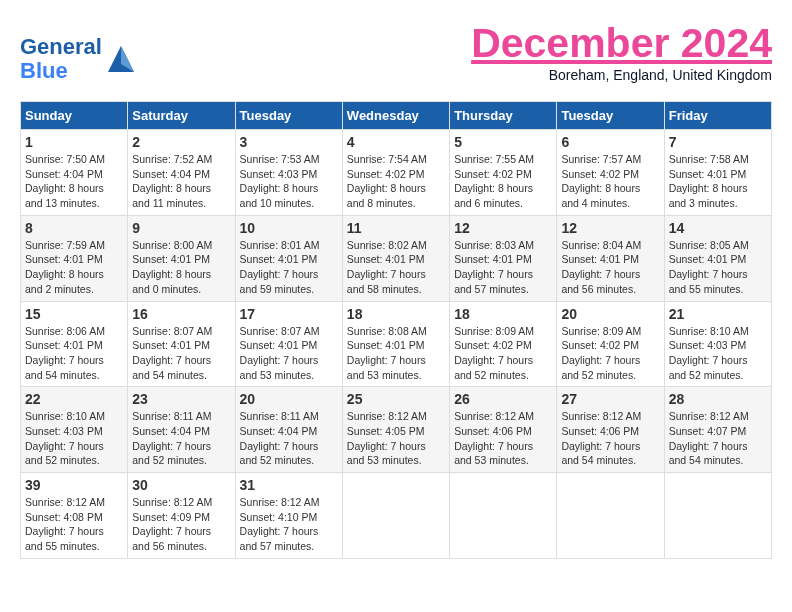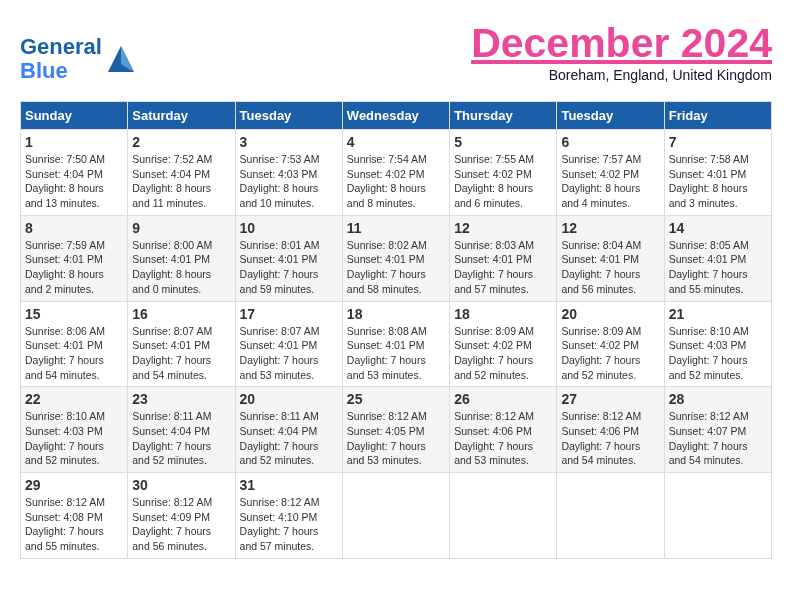--- a/index.html
+++ b/index.html
@@ -151,21 +151,21 @@
       <tr>
         <td><span class="day-num">22</span><span class="day-info">Sunrise: 8:10 AM<br>Sunset: 4:03 PM<br>Daylight: 7 hours<br>and 52 minutes.</span></td>
         <td><span class="day-num">23</span><span class="day-info">Sunrise: 8:11 AM<br>Sunset: 4:04 PM<br>Daylight: 7 hours<br>and 52 minutes.</span></td>
         <td><span class="day-num">20</span><span class="day-info">Sunrise: 8:11 AM<br>Sunset: 4:04 PM<br>Daylight: 7 hours<br>and 52 minutes.</span></td>
         <td><span class="day-num">25</span><span class="day-info">Sunrise: 8:12 AM<br>Sunset: 4:05 PM<br>Daylight: 7 hours<br>and 53 minutes.</span></td>
         <td><span class="day-num">26</span><span class="day-info">Sunrise: 8:12 AM<br>Sunset: 4:06 PM<br>Daylight: 7 hours<br>and 53 minutes.</span></td>
         <td><span class="day-num">27</span><span class="day-info">Sunrise: 8:12 AM<br>Sunset: 4:06 PM<br>Daylight: 7 hours<br>and 54 minutes.</span></td>
         <td><span class="day-num">28</span><span class="day-info">Sunrise: 8:12 AM<br>Sunset: 4:07 PM<br>Daylight: 7 hours<br>and 54 minutes.</span></td>
       </tr>
       <tr>
-        <td><span class="day-num">29</span><span class="day-info">Sunrise: 8:12 AM<br>Sunset: 4:08 PM<br>Daylight: 7 hours<br>and 55 minutes.</span></td>
+        <td><span class="day-num">39</span><span class="day-info">Sunrise: 8:12 AM<br>Sunset: 4:08 PM<br>Daylight: 7 hours<br>and 55 minutes.</span></td>
         <td><span class="day-num">30</span><span class="day-info">Sunrise: 8:12 AM<br>Sunset: 4:09 PM<br>Daylight: 7 hours<br>and 56 minutes.</span></td>
         <td><span class="day-num">31</span><span class="day-info">Sunrise: 8:12 AM<br>Sunset: 4:10 PM<br>Daylight: 7 hours<br>and 57 minutes.</span></td>
         <td></td>
         <td></td>
         <td></td>
         <td></td>
       </tr>
     </tbody>
 </table>
 

